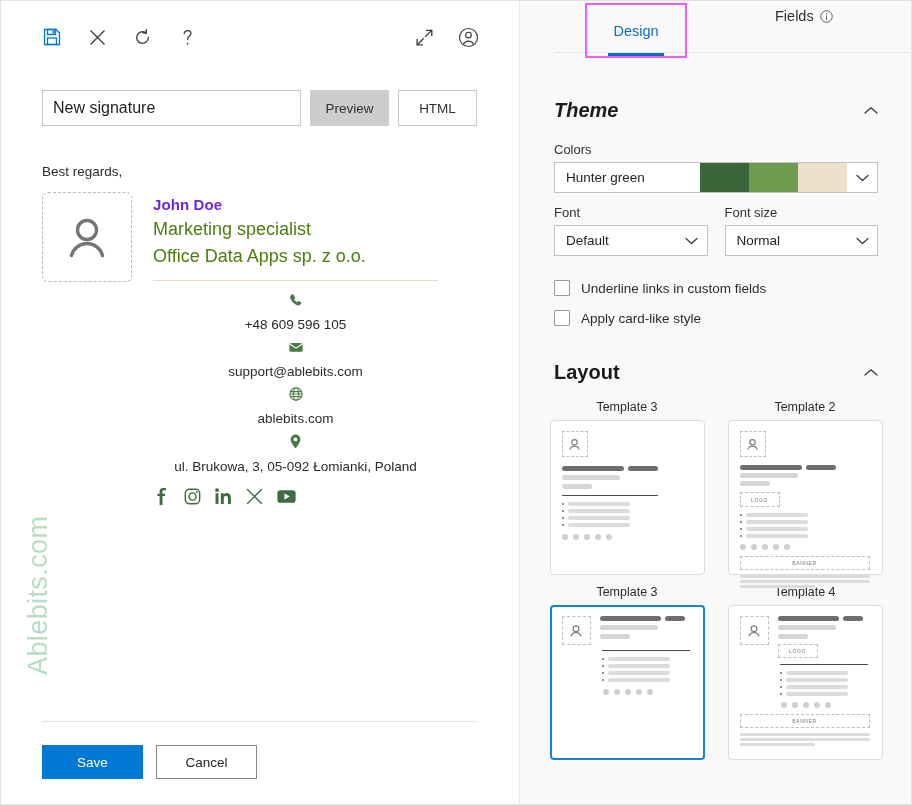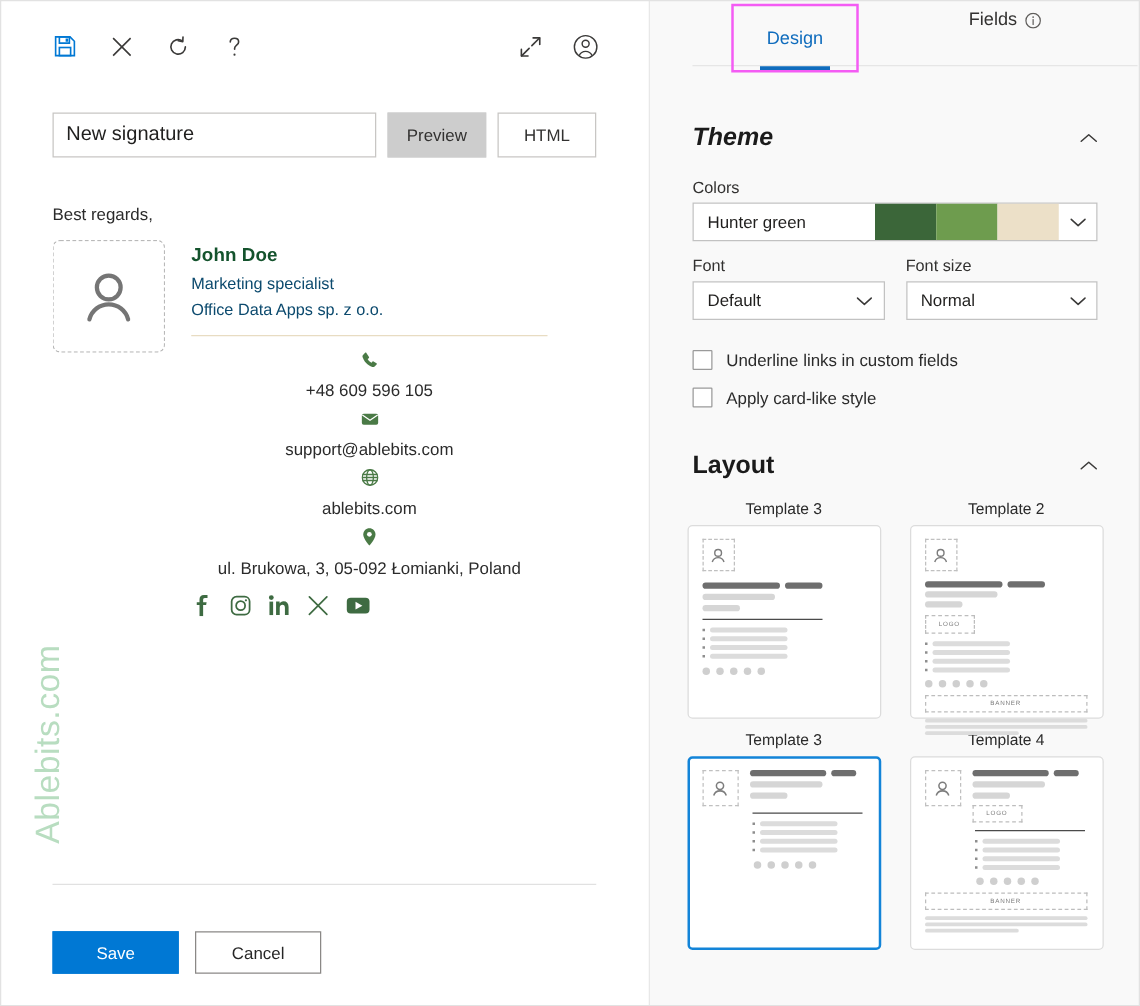--- a/index.html
+++ b/index.html
@@ -50,36 +50,36 @@
 
   .sigbody { padding: 22px 42px 0 42px; flex:1; position:relative; }
   .bestregards { font-size:13.5px; color:#2b2b2b; margin-bottom:13px; }
   .sigrow { display:flex; align-items:flex-start; gap:21px; }
   .avatar {
     width:90px; height:90px; border:1px dashed #b9b9b9;
     border-radius:6px; display:flex; align-items:center; justify-content:center;
     flex:none;
   }
   .sigcol { padding-top:4px; }
-  .sig-name { font-size:15px; font-weight:bold; color:#14532d; letter-spacing:.1px; }
-  .sig-line { font-size:13px; color:#0c4a6e; margin-top:6px; }
+  .sig-name { font-size:15px; font-weight:bold; color:#6d28d9; letter-spacing:.1px; }
+  .sig-line { font-size:18px; color:#4d7c0f; margin-top:6px; }
   .sig-rule { height:1px; background:#e8dcc2; margin:13px 0 12px 0; width:285px; }
   .contact { display:flex; align-items:center; gap:10px; margin-bottom:8px;flex-direction:column; }
   .contact .ct-ico { width:15px; display:flex; justify-content:center; flex:none; }
   .contact .ct-txt { font-size:13.5px; color:#2b2b2b; }
   .socials { display:flex; align-items:center; gap:14px; margin-top:14px; }
 
   .watermark {
     position:absolute; left:23px; top:533px;
     transform: rotate(-90deg); transform-origin: left top;
     font-size:27px; color:#b8ddc0; letter-spacing:.4px;
     white-space:nowrap; user-select:none;
   }
 
-  .footer { border-top:1px solid #e1e1e1; margin:0 42px; padding:37px 0 0 0; }
+  .footer { border-top:1px solid #e1e1e1; margin:0 42px; padding:23px 0 0 0; }
   .btns { display:flex; gap:13px; padding-bottom:26px; }
   .btn {
     height:34px; font-size:13.5px; cursor:pointer;
     display:flex; align-items:center; justify-content:center;
     font-family:"Liberation Sans", sans-serif;
   }
   .btn-primary { width:101px; background:#0078d4; color:#fff; border:1px solid #0078d4; }
   .btn-secondary { width:101px; background:#fff; color:#262626; border:1px solid #8a8886;text-align:right; }
 
   

